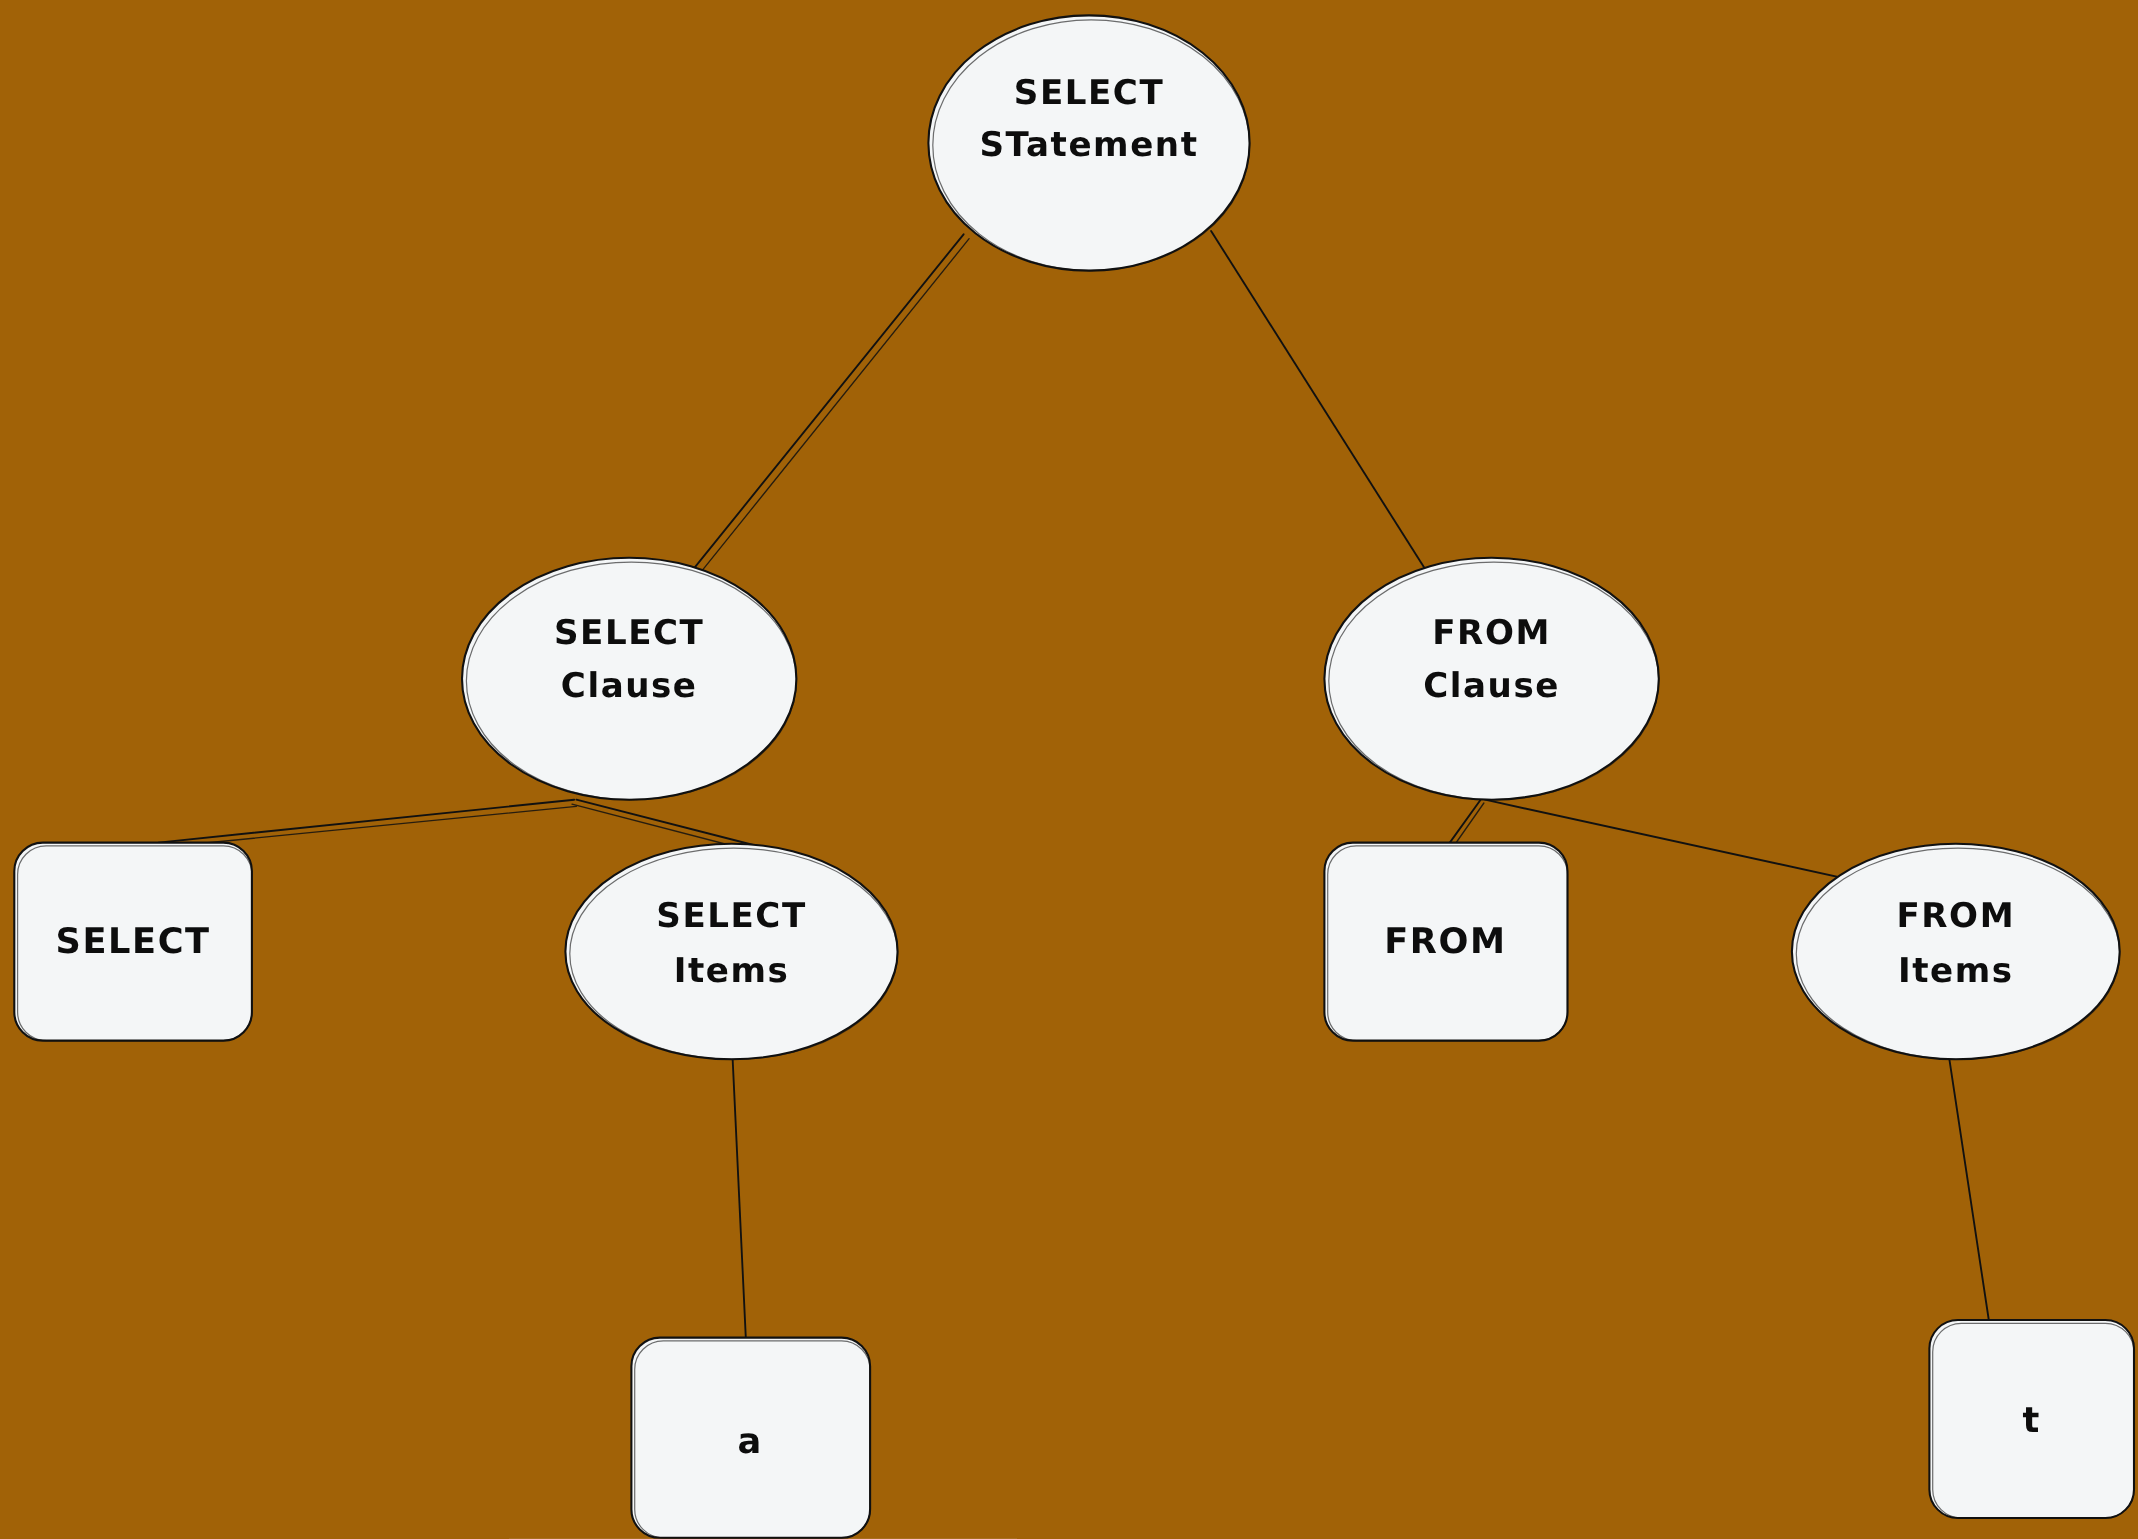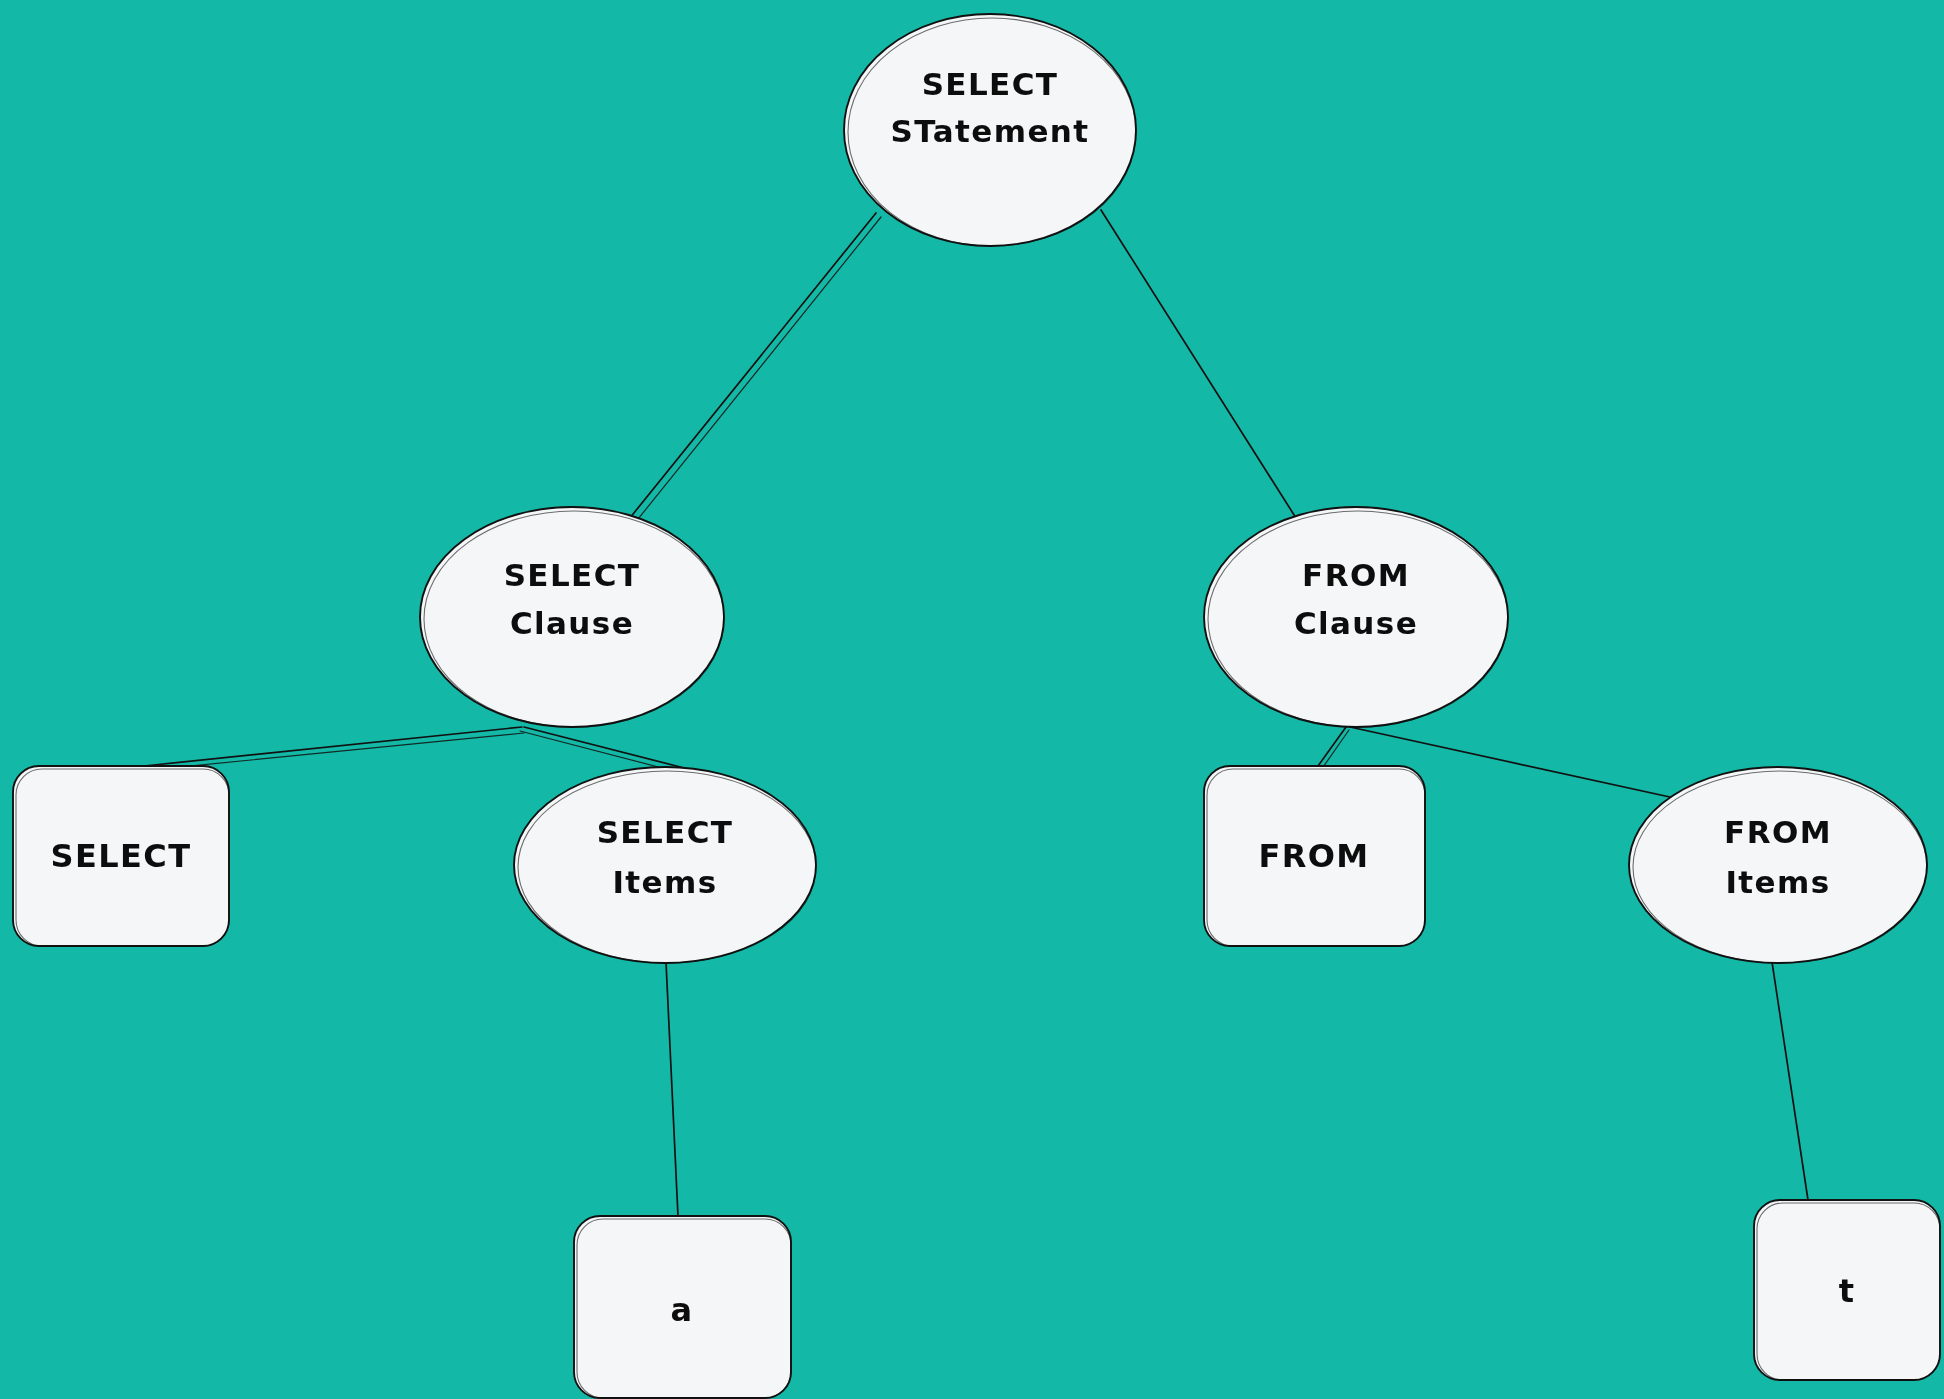--- a/index.html
+++ b/index.html
@@ -8,21 +8,21 @@
     padding: 0;
     background: #f1f3f5;
   }
   body {
     font-family: "DejaVu Sans", sans-serif;
   }
   #canvas-wrap {
     position: relative;
     width: 1944px;
     height: 1399px;
-    background: #14b8a6;
+    background: #a16207;
     overflow: hidden;
   }
   svg#tree {
     position: absolute;
     left: 0;
     top: 0;
     width: 1944px;
     height: 1399px;
     display: block;
   }

